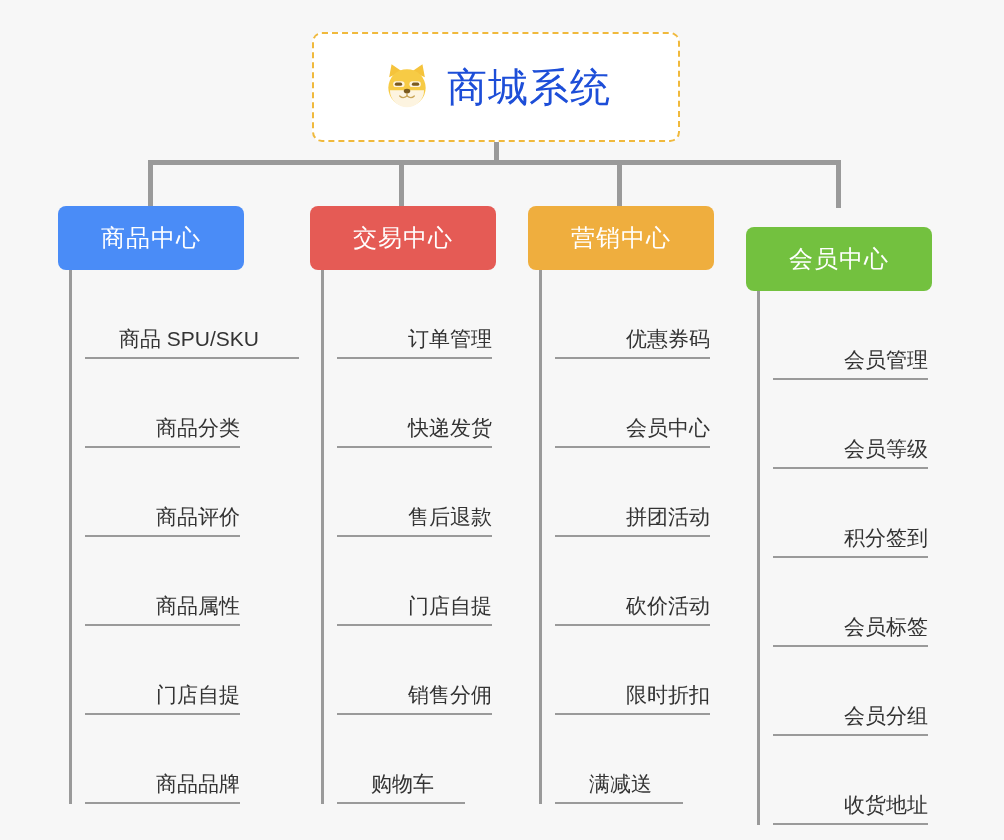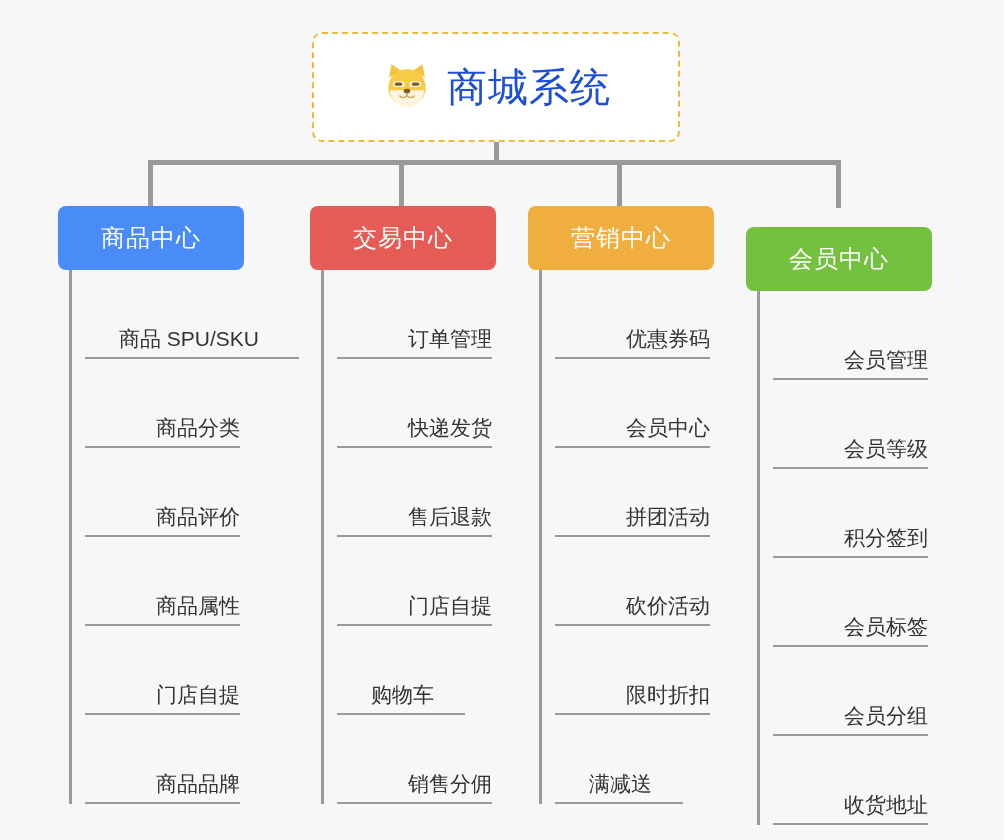--- a/index.html
+++ b/index.html
@@ -220,26 +220,26 @@
         </div>
       <div class="leaf-item w-md">
           <span class="leaf-label">快递发货</span>
         </div>
       <div class="leaf-item w-md">
           <span class="leaf-label">售后退款</span>
         </div>
       <div class="leaf-item w-md">
           <span class="leaf-label">门店自提</span>
         </div>
+      <div class="leaf-item w-md">
+          <span class="leaf-label">销售分佣</span>
+        </div>
       <div class="leaf-item w-sm">
           <span class="leaf-label">购物车</span>
         </div>
-      <div class="leaf-item w-md">
-          <span class="leaf-label">销售分佣</span>
-        </div>
     </div>
   </div>
 
   <div class="column c2">
     <div class="cat-box">
       <span>营销中心</span>
     </div>
     <div class="leaf-list">
       <div class="leaf-spine"></div>
       <div class="leaf-item w-md">

